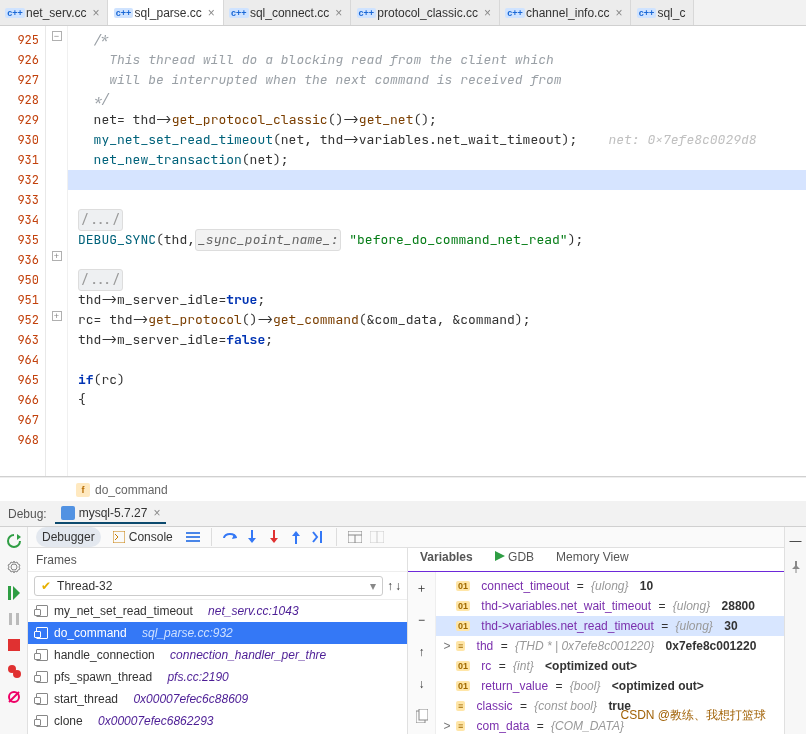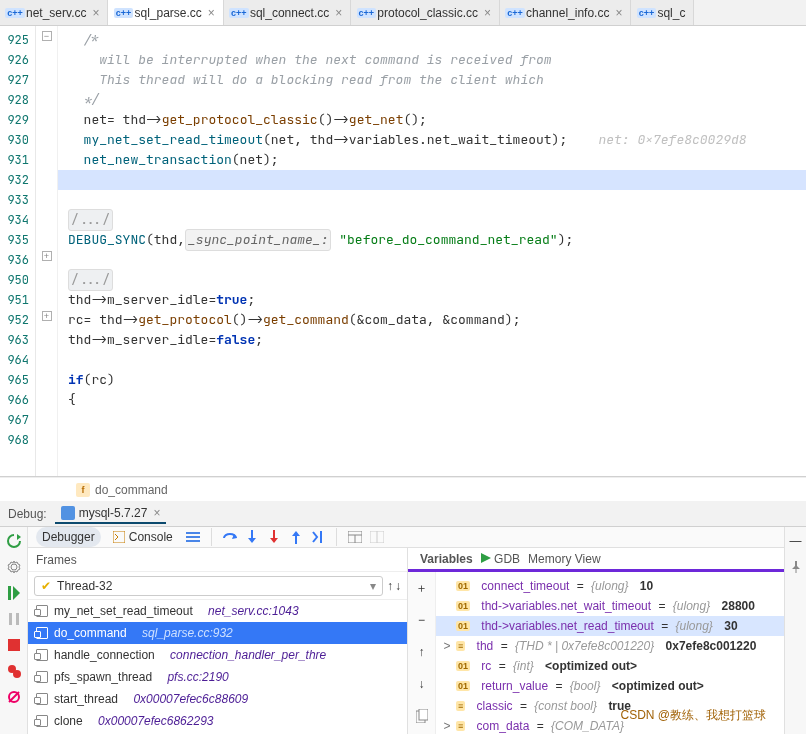--- a/index.html
+++ b/index.html
@@ -11,21 +11,21 @@
   .tab { display:flex; align-items:center; gap:4px; padding:0 8px; border-right:1px solid #d8d8d8; background:#ececec; cursor:pointer; white-space:nowrap; }
   .tab.active { background:#fff; }
   .tab .fico { width:14px; height:14px; display:flex; align-items:center; justify-content:center; }
   .tab .x { color:#888; margin-left:2px; }
   .badge { font-size:9px; font-weight:bold; padding:0 2px; border-radius:2px; }
   .badge.cpp { background:#cfe3ff; color:#1a68d6; }
   .tab span.name { color:#333; }
 
   
   .editor { display:flex; height:calc(501px - 26px - 24px); border-bottom:1px solid #d0d0d0; position:relative; }
-  .gutter-ln { width:36px; text-align:right; padding-right:6px; background:#fff; color:#0f766e; font-family:"JetBrains Mono","Consolas",monospace; font-size:12px; line-height:20px; padding-top:4px; border-right:1px solid #e8e8e8;}
+  .gutter-ln { width:46px; text-align:right; padding-right:6px; background:#fff; color:#c2410c; font-family:"JetBrains Mono","Consolas",monospace; font-size:12px; line-height:20px; padding-top:4px; border-right:1px solid #e8e8e8;}
   .gutter-ic { width:22px; background:#fff; border-right:1px solid #f0f0f0;}
   .code { flex:1; font-family:"JetBrains Mono","Consolas",monospace; font-size:13px; line-height:20px; padding:4px 0 0 10px; position:relative; overflow:hidden;}
   .row { display:flex; height:20px; align-items:center;}
   .ln { height:20px;}
   .ic { height:20px; display:flex; align-items:center; justify-content:center; position:relative;}
   .fold { width:10px; height:10px; border:1px solid #b0b0b0; font-size:9px; line-height:8px; text-align:center; color:#888; background:#fff;}
   .cmt { color:#9aa0a6; font-style:italic; }
   .kw { color:#0033B3; font-weight:bold;}
   .str { color:#067D17;}
   .fn { color:#00627A;}
@@ -69,21 +69,21 @@
   .frame { height:22px; display:flex; align-items:center; gap:6px; padding:0 8px; white-space:nowrap; cursor:pointer;}
   .frame.sel { background:#3478f6; color:#fff;}
   .frame .ficon { width:12px; height:12px; border:1px solid #888; border-radius:1px; position:relative; flex-shrink:0;}
   .frame .ficon::after { content:""; position:absolute; left:-3px; top:3px; width:5px; height:5px; border:1px solid #888; background:#fff; border-radius:1px;}
   .frame.sel .ficon { border-color:#fff;}
   .frame.sel .ficon::after { border-color:#fff; background:#3478f6;}
   .frame .loc { color:#4c1d95; font-style:italic;}
   .frame.sel .loc { color:#cde0ff;}
 
   .vars { flex:1; display:flex; flex-direction:column; position:relative;}
-  .vars-hdr { height:24px; display:flex; align-items:center; padding:0 8px; border-bottom:3px solid #6d28d9;}
+  .vars-hdr { height:24px; display:flex; align-items:flex-start; gap:14px; padding:0 8px; border-bottom:1px solid #6d28d9;}
   .vars-hdr .t { color:#555; padding:2px 4px;}
   .vars-hdr .t.active { font-weight:bold;}
   .vars-body { flex:1; display:flex;}
   .vars-left { width:28px; background:#fafafa; border-right:1px solid #eee; display:flex; flex-direction:column; align-items:center; padding-top:6px; gap:12px;}
   .var-list { flex:1; padding:4px 0;}
   .var { height:20px; display:flex; align-items:center; gap:4px; padding:0 6px; white-space:nowrap;}
   .var.hl { background:#d8e6ff;}
   .expc { width:10px; text-align:center; color:#777;}
   .tag { font-size:9px; font-weight:bold; background:#ffe6a8; color:#a06a00; padding:0 2px; border-radius:2px;}
   .vname { color:#7a2fad;}
@@ -195,24 +195,24 @@
       <div class="ic"></div>
       <div class="ic"></div>
       <div class="ic"></div>
   </div>
   <div class="code">
     <div class="hl-line" style="top:144px;"></div>
     <div class="row">
         <span class="cmt">&nbsp;&nbsp;<span>/*</span></span>
       </div>
     <div class="row">
+        <span class="cmt">&nbsp;&nbsp;&nbsp;&nbsp;<span>This thread will do a blocking read from the client which</span></span>
+      </div>
+    <div class="row">
         <span class="cmt">&nbsp;&nbsp;&nbsp;&nbsp;<span>will be interrupted when the next command is received from</span></span>
-      </div>
-    <div class="row">
-        <span class="cmt">&nbsp;&nbsp;&nbsp;&nbsp;<span>This thread will do a blocking read from the client which</span></span>
       </div>
     <div class="row">
         <span class="cmt">&nbsp;&nbsp;<span>*/</span></span>
       </div>
     <div class="row">&nbsp;&nbsp;<span>net= thd-&gt;</span><span class="mth">get_protocol_classic</span><span>()-&gt;</span><span class="mth">get_net</span><span>();</span></div>
     <div class="row" style="position:relative;">&nbsp;&nbsp;<span class="fn">my_net_set_read_timeout</span><span>(net, thd-&gt;variables.net_wait_timeout);</span>&nbsp;&nbsp;&nbsp;&nbsp;<span class="inh">net: 0x7efe8c0029d8</span></div>
     <div class="row">&nbsp;&nbsp;<span class="fn">net_new_transaction</span><span>(net);</span></div>
     <div class="row">
         <span>}</span>
       </div>

